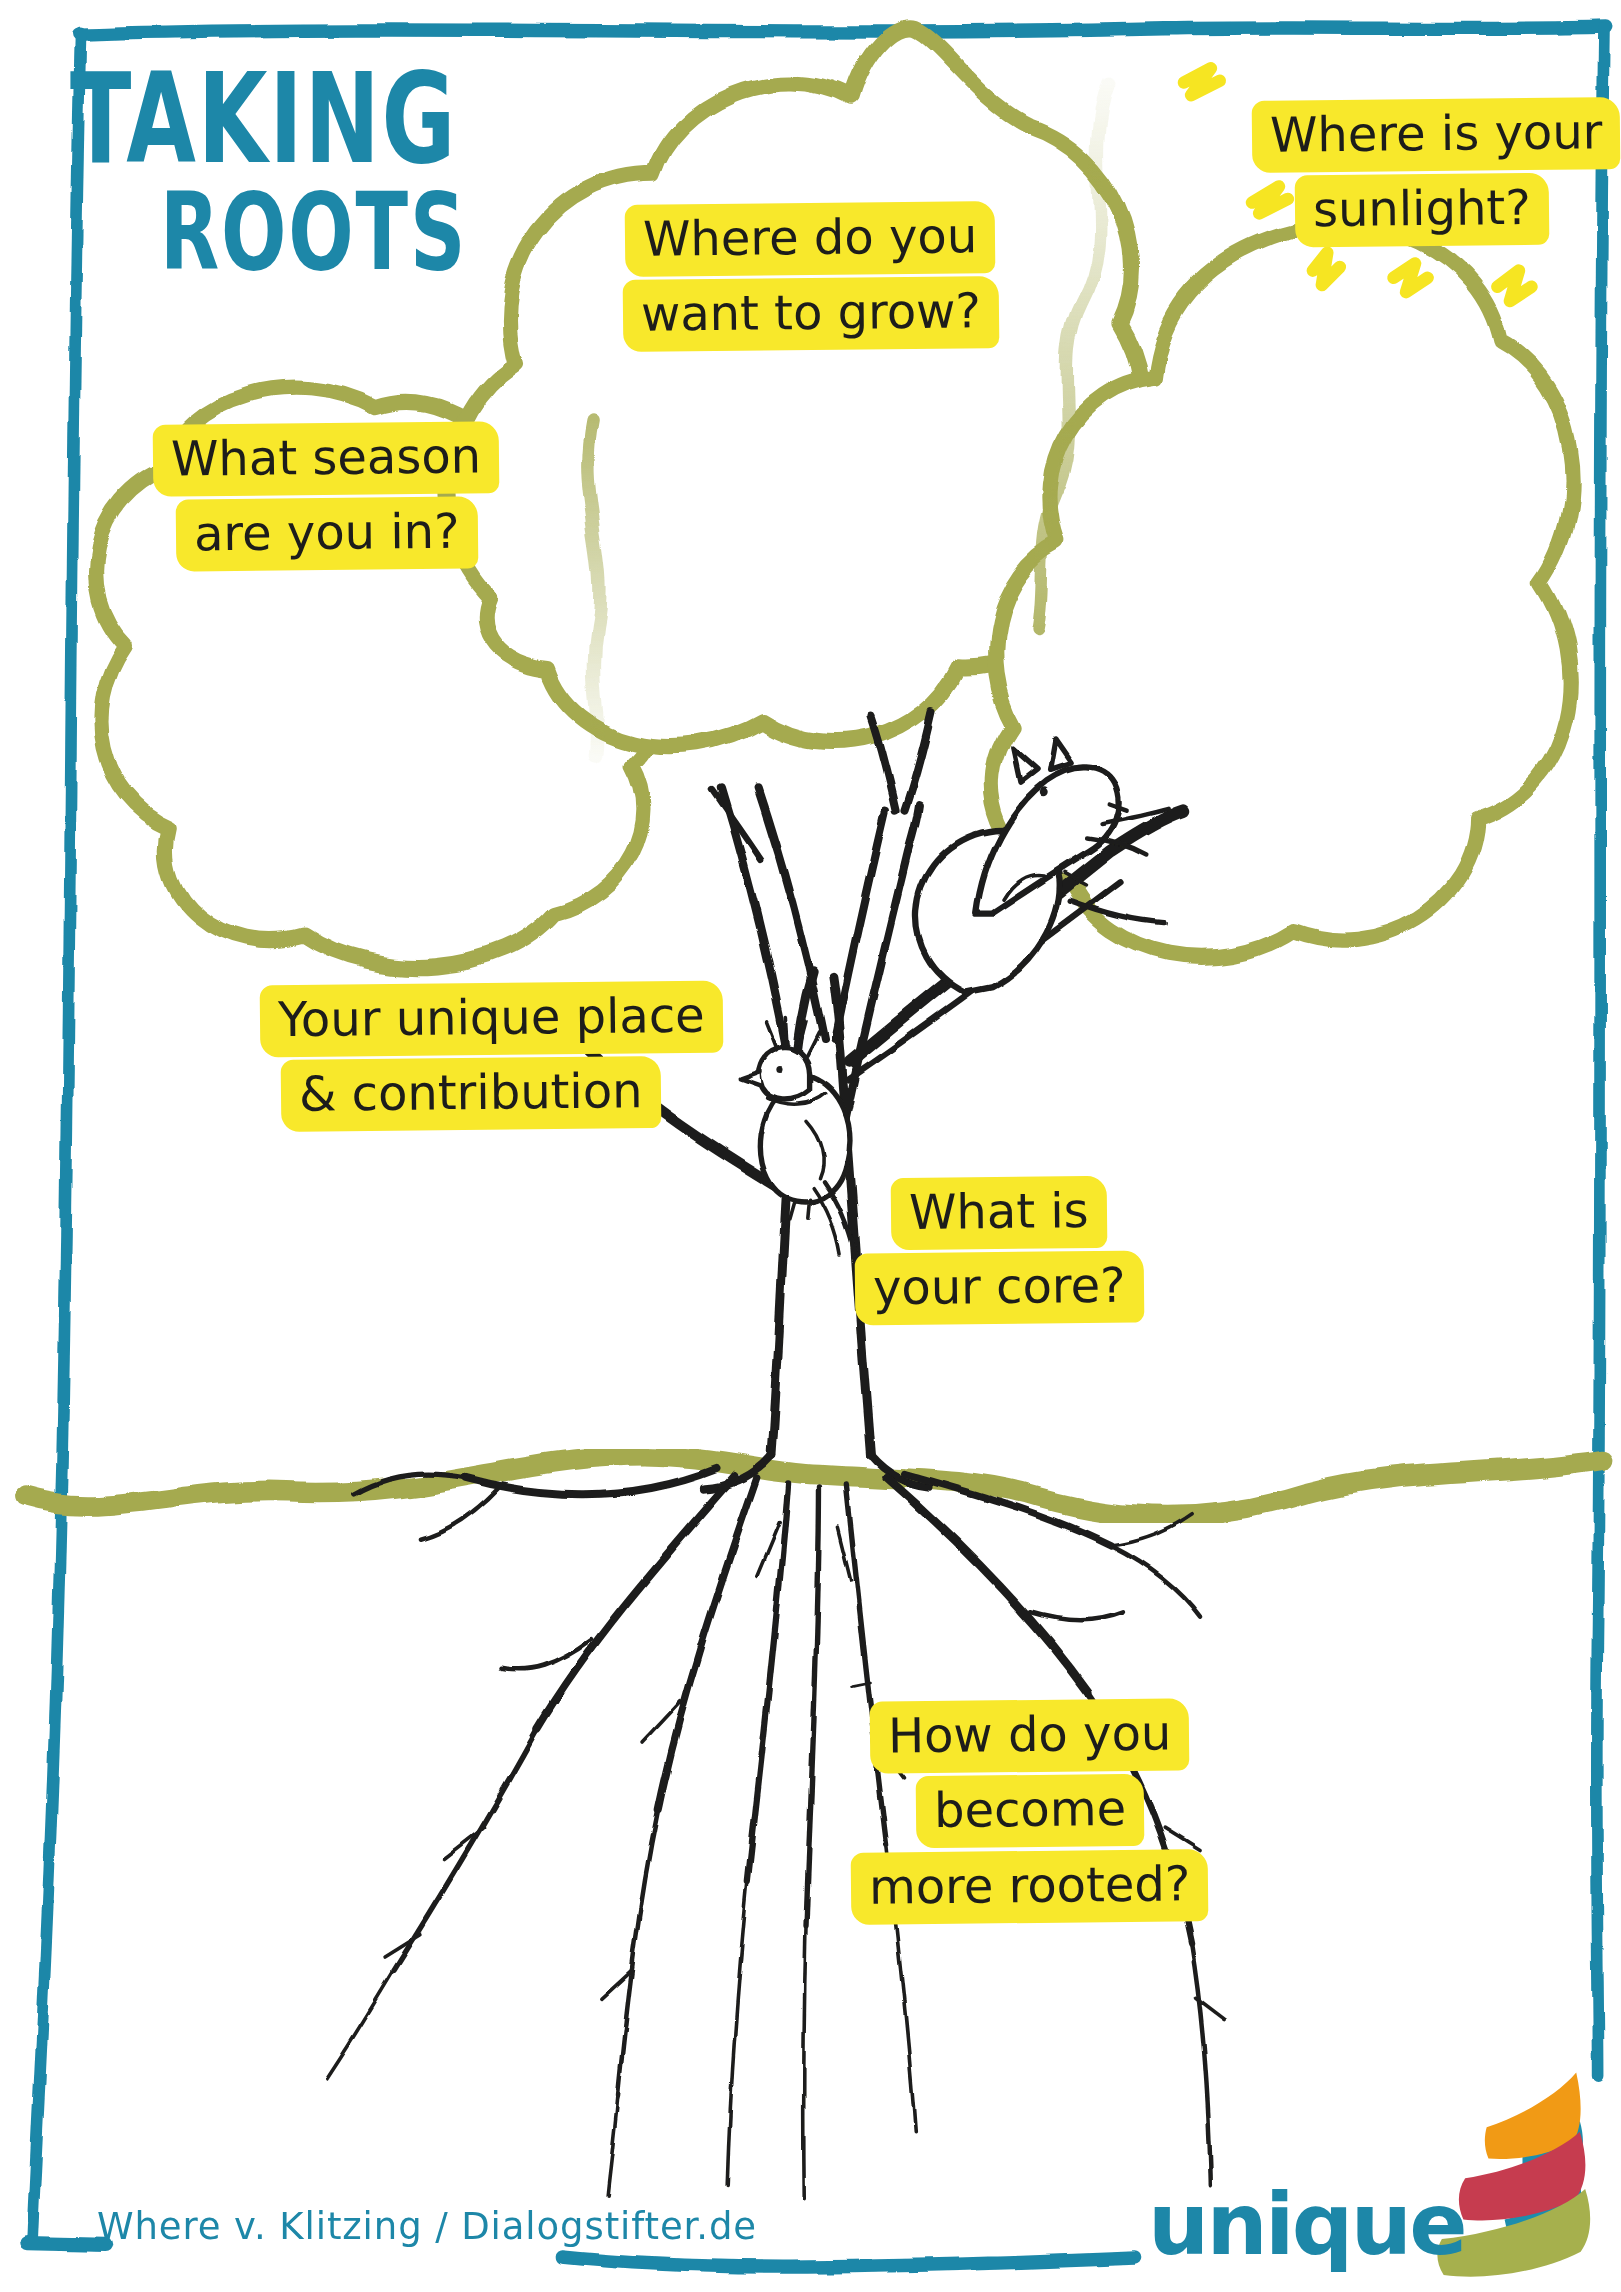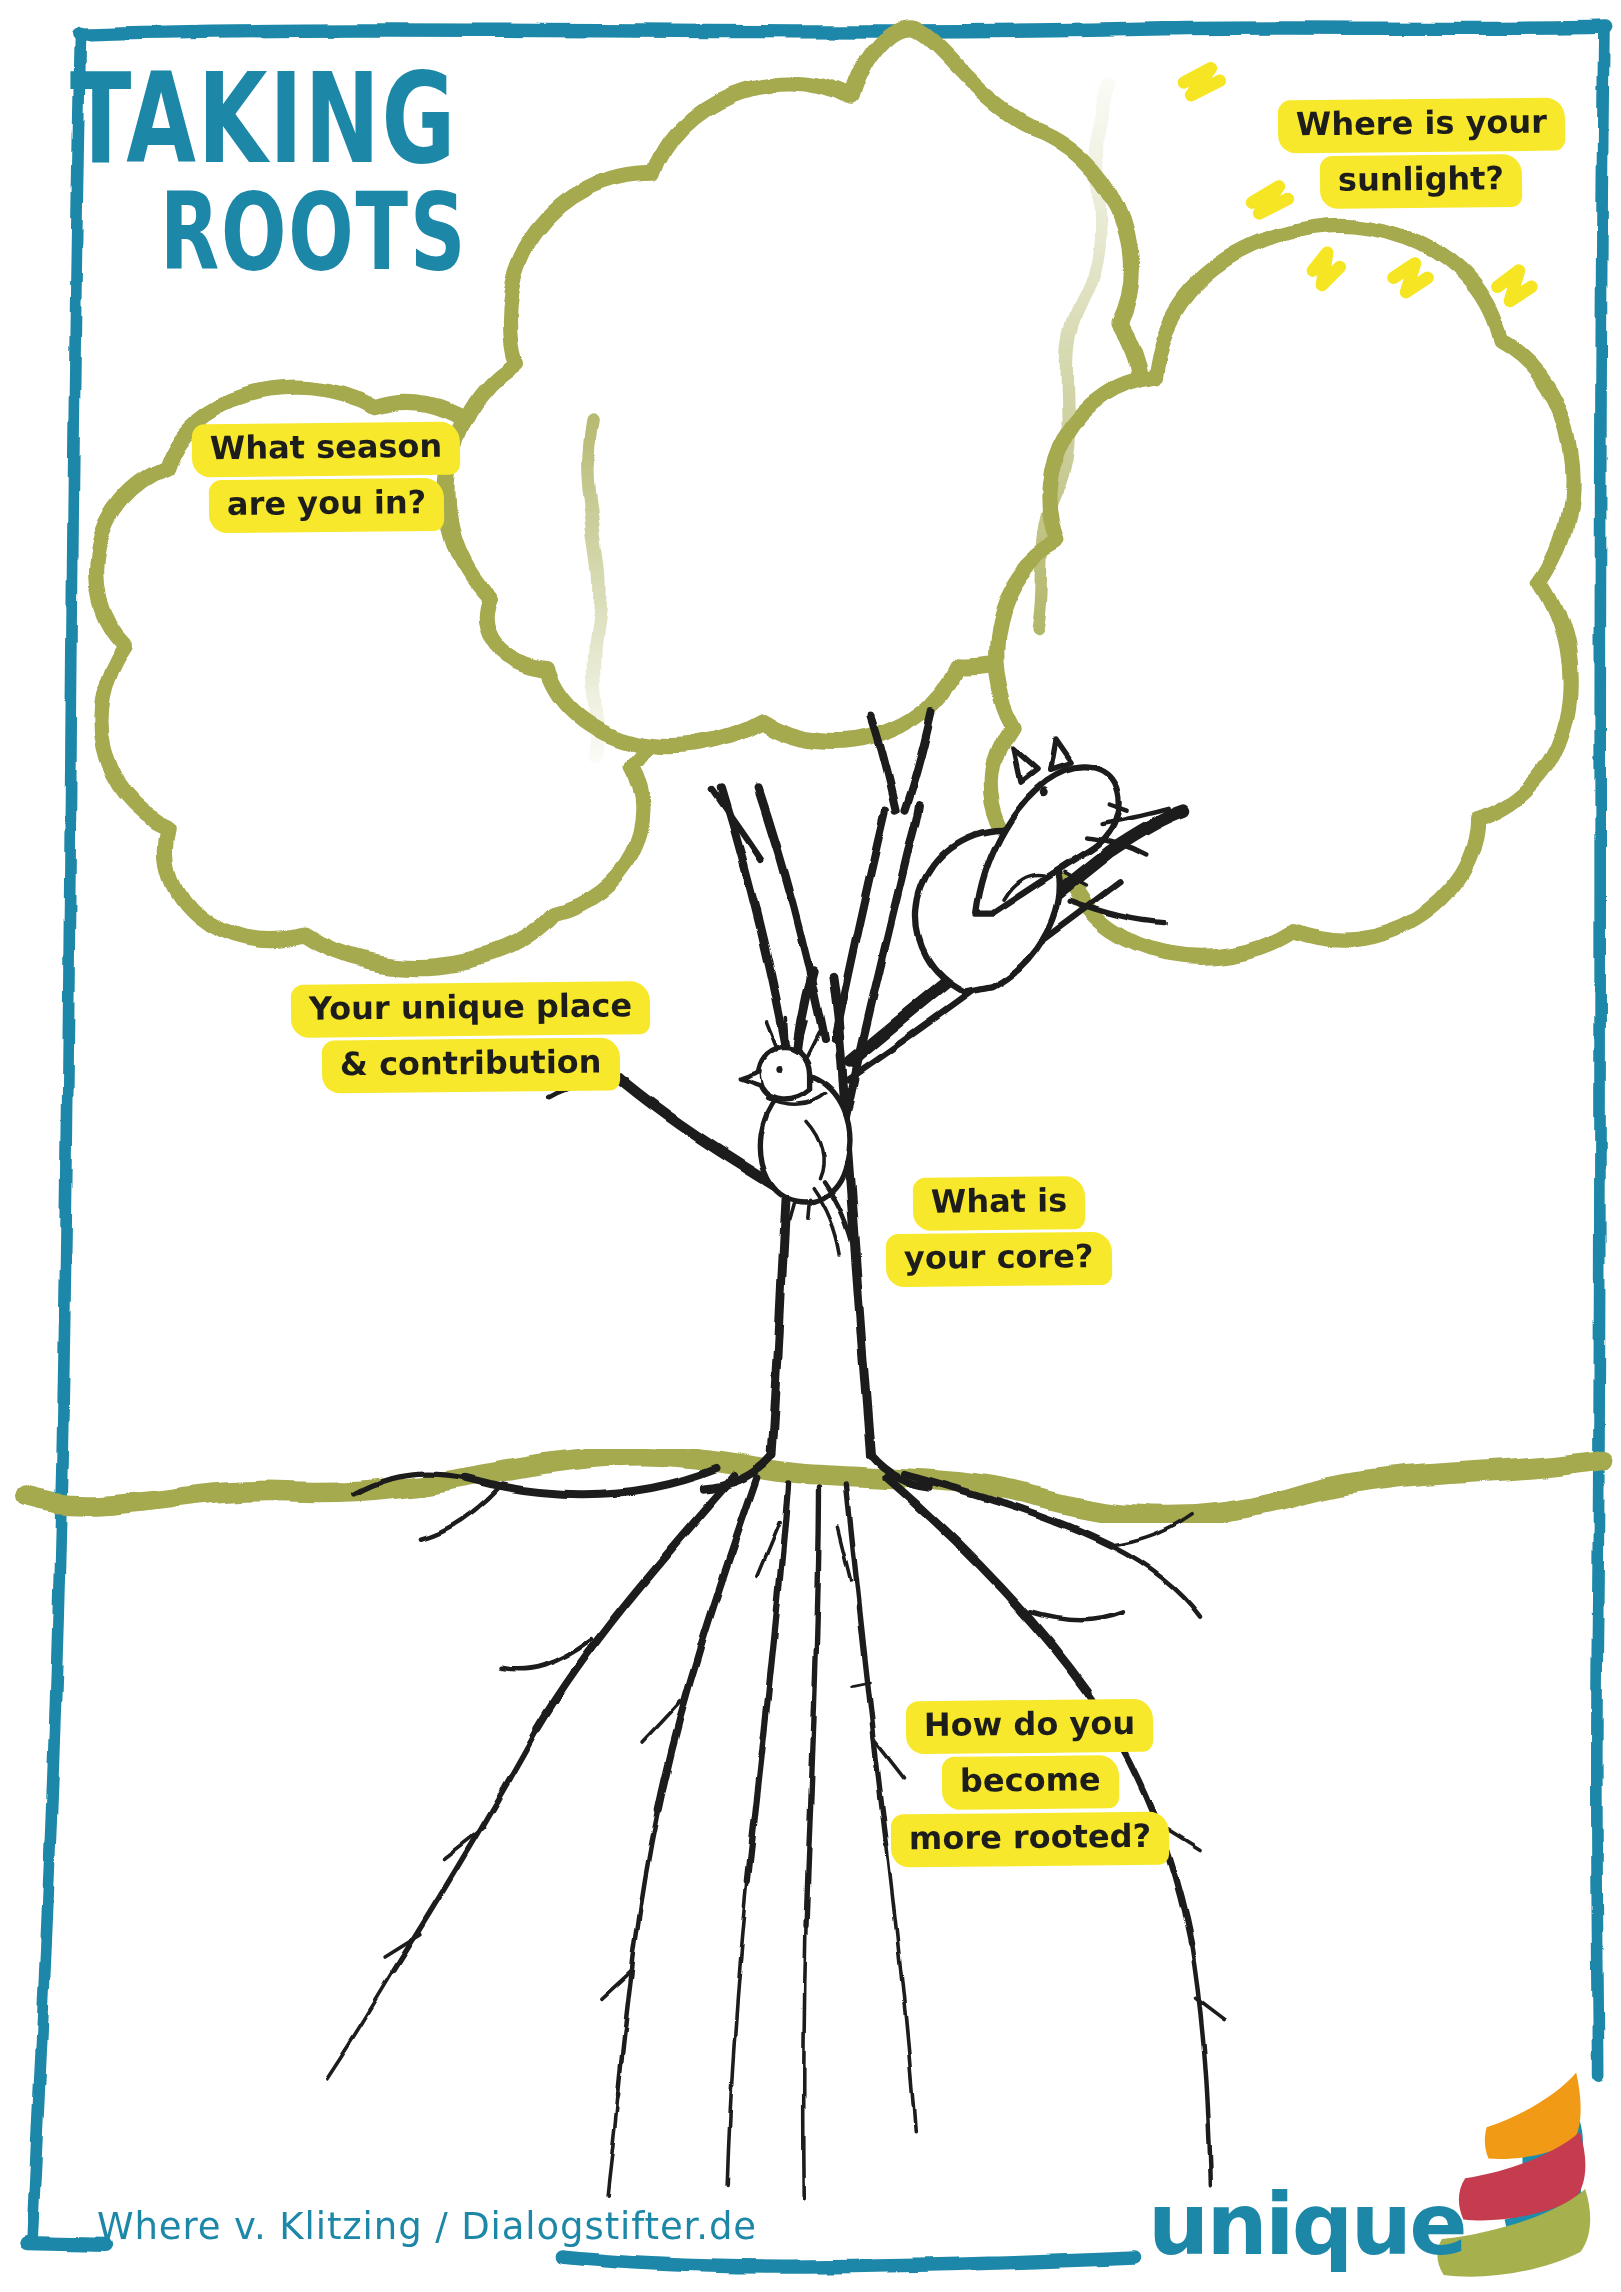--- a/index.html
+++ b/index.html
@@ -11,22 +11,22 @@
 
   
   .title{
     position:absolute;left:70px;top:63px;color:#1d87a8;
     font-weight:700;line-height:.92;letter-spacing:1.8px;
     transform:scaleY(1.38);transform-origin:top left;
   }
   .title .t1{font-size:90px;}
   .title .t2{font-size:77px;margin-left:90px;margin-top:5.4px;}
 
-  .q{position:absolute;text-align:center;color:#1d1d1b;font-weight:700;
-     font-size:32px;line-height:1.18;}
+  .q{position:absolute;text-align:center;color:#1d1d1b;font-weight:400;
+     font-size:48px;line-height:1.18;}
   .q .hl{
     display:inline-block;background:#f8e82b;padding:6.3px 18px 9px;
     border-radius:12.5px 19.7px 10.7px 18px;margin-top:3.6px;white-space:nowrap;
   }
   .q .hl:nth-child(odd){transform:rotate(-.6deg);}
   .q .hl:nth-child(even){transform:rotate(.5deg);}
 
   .credit{
     position:absolute;left:97px;top:2205px;color:#1d87a8;
     font-size:37px;font-weight:500;letter-spacing:0.9px;
@@ -209,20 +209,24 @@
       <path fill="#c63c4f" d="M 1636 2432 C 1690 2424 1740 2402 1764 2380 C 1774 2412 1772 2440 1758 2456 C 1716 2476 1668 2482 1634 2478 C 1627 2462 1627 2446 1636 2432 Z"></path>
       <path fill="#a6b04d" d="M 1610 2500 C 1680 2492 1744 2468 1770 2444 C 1779 2472 1777 2498 1765 2514 C 1718 2538 1656 2546 1612 2540 C 1603 2526 1603 2512 1610 2500 Z"></path>
     </g>
   </svg>
 
   <div class="title">
     <div class="t1">TAKING</div>
     <div class="t2">ROOTS</div>
   </div>
 
+  <div class="q" style="left:591px;top:199px;width:439px">
+    <span class="hl">Where do you</span><br>
+    <span class="hl">want to grow?</span>
+  </div>
 
   <div class="q" style="left:1252px;top:95px;width:339px">
     <span class="hl">Where is your</span><br>
     <span class="hl">sunlight?</span>
   </div>
 
   <div class="q" style="left:134px;top:419px;width:385px">
     <span class="hl">What season</span><br>
     <span class="hl">are you in?</span>
   </div>

